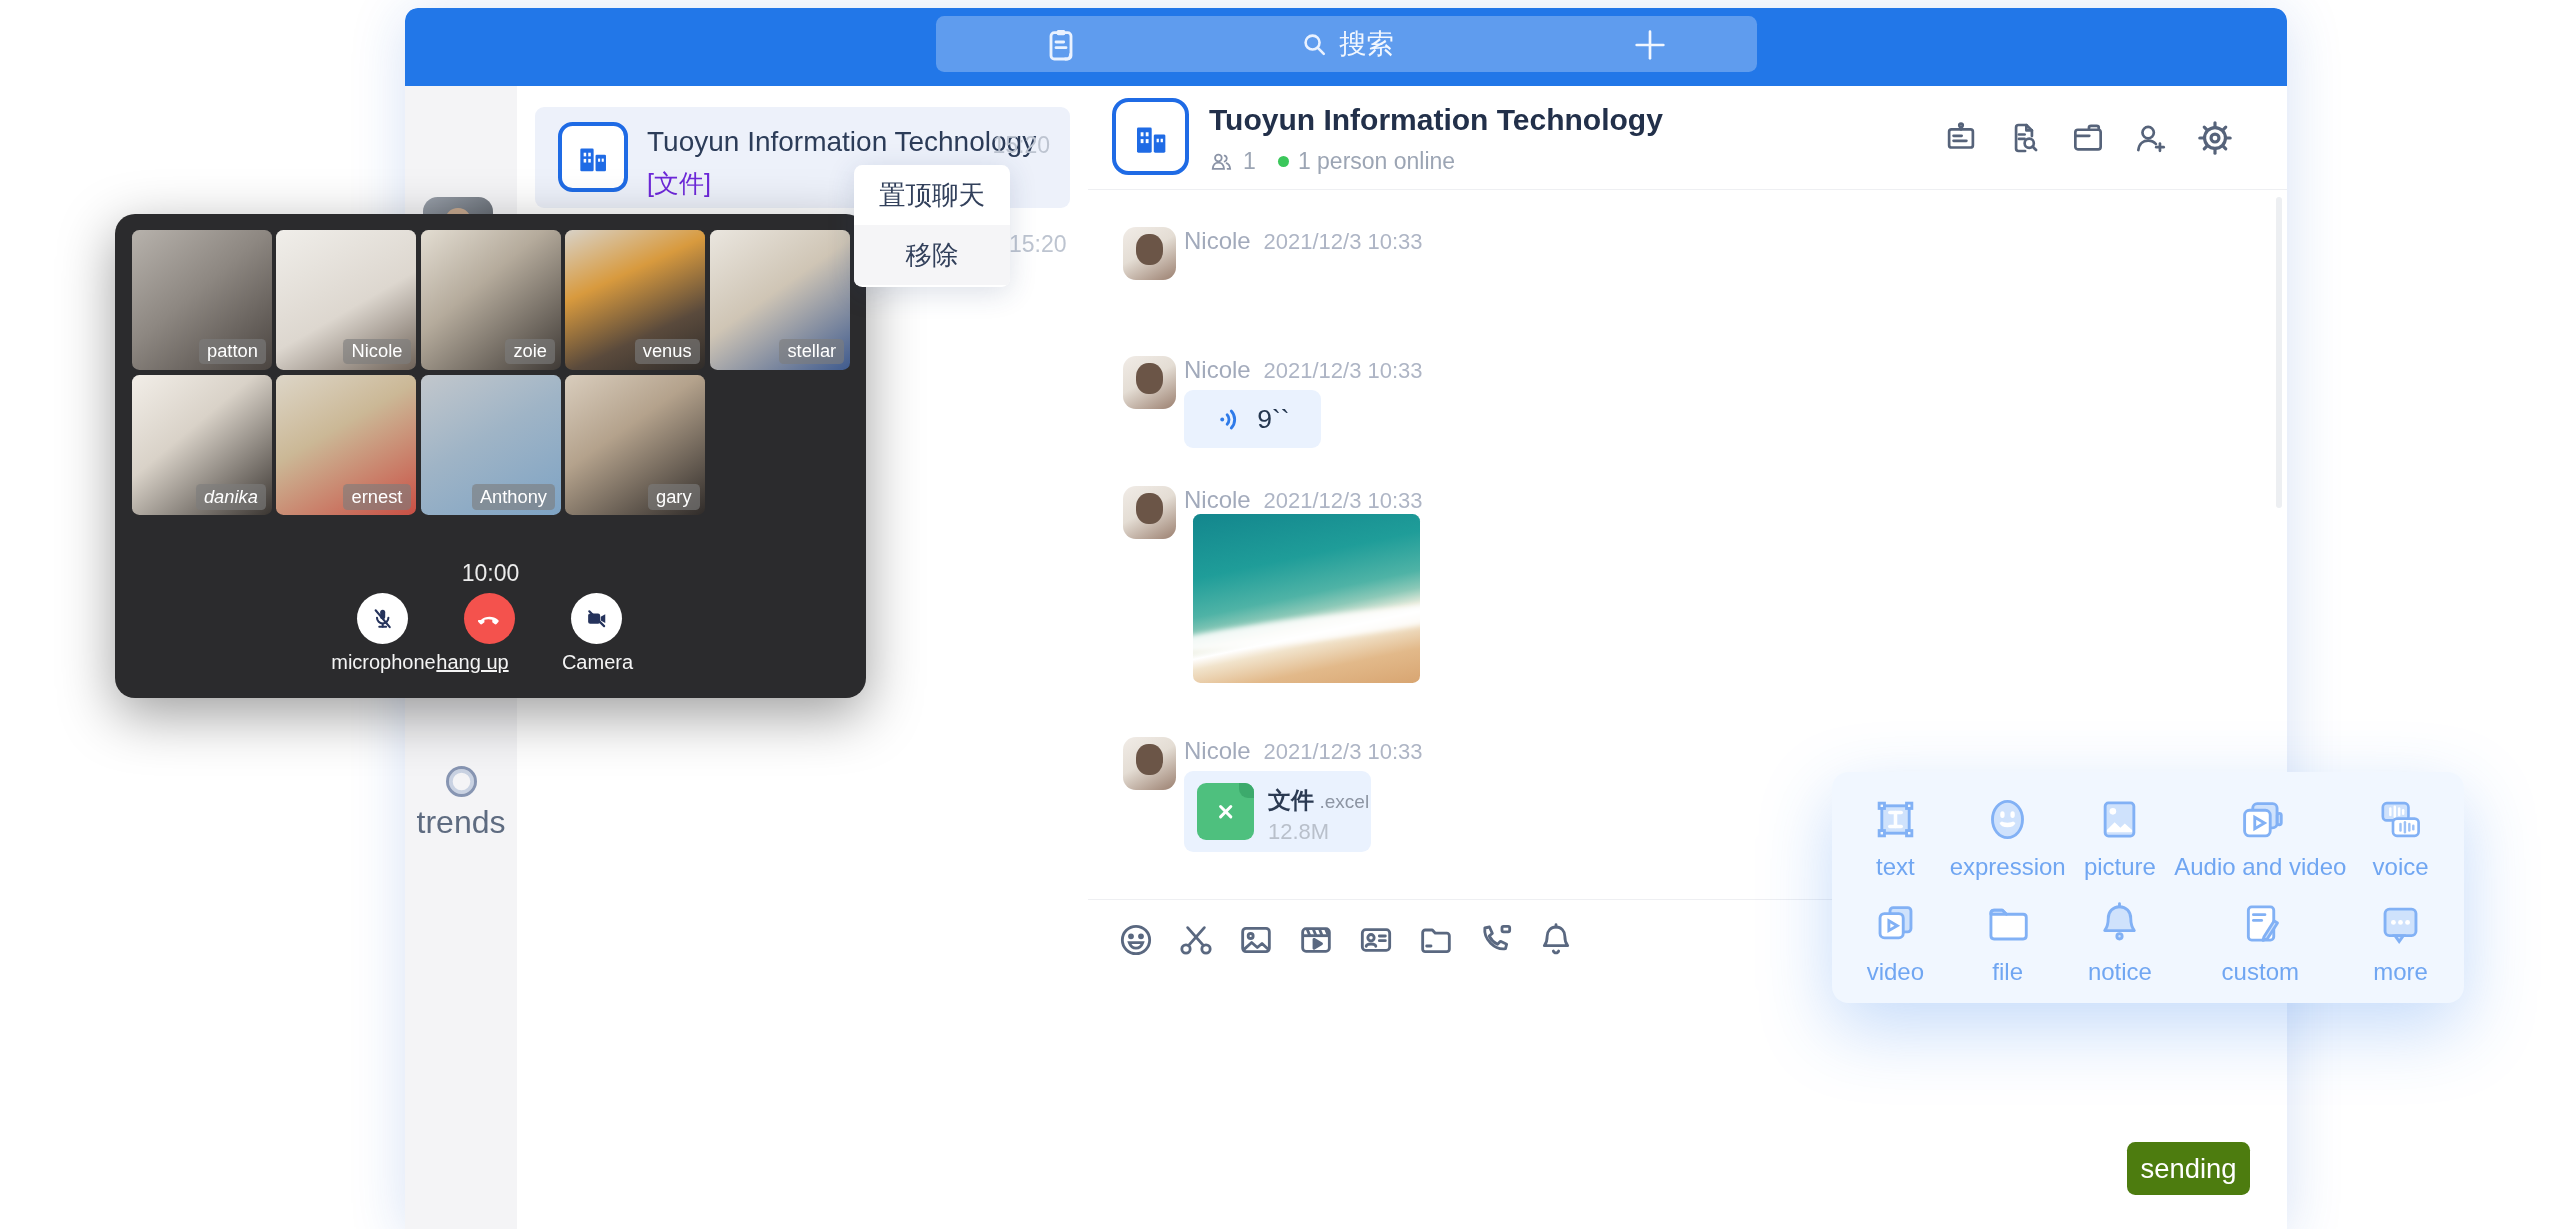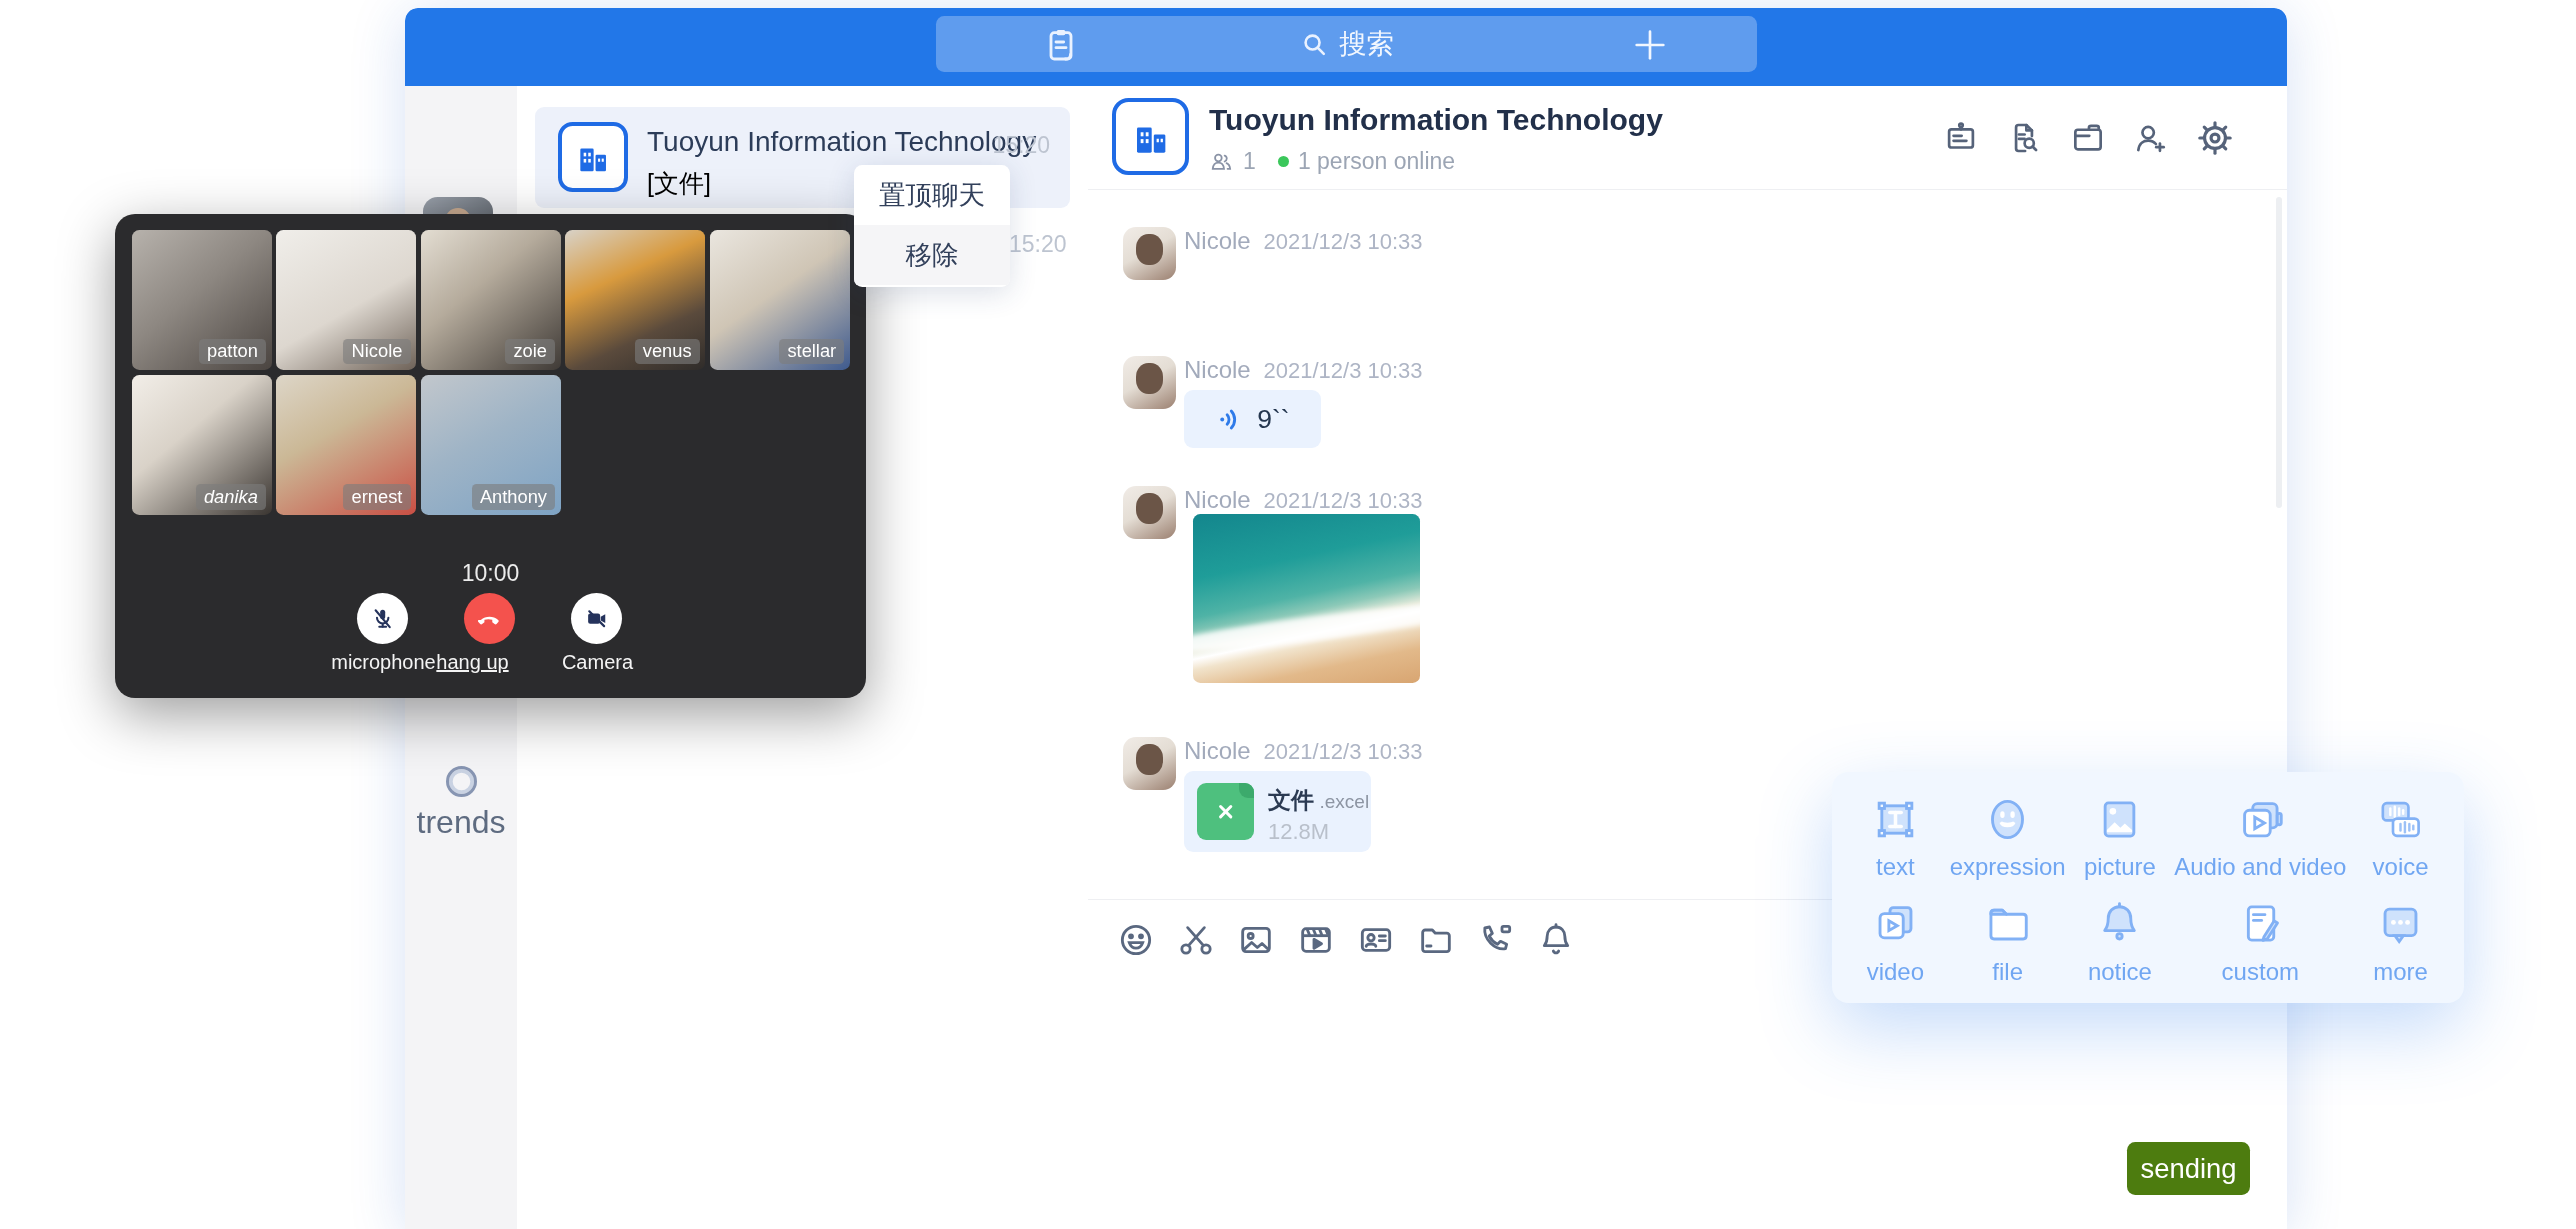--- a/index.html
+++ b/index.html
@@ -24,21 +24,21 @@
   .rail-pill{position:absolute;left:14.6px;top:198px;width:77px;height:24px;border-radius:12px;background:#EAEAEE;}
   .trends{position:absolute;left:0;top:680px;width:112px;text-align:center;}
   .trends-ico{display:inline-block;width:31px;height:31px;border-radius:50%;border:3.7px solid #8795B2;
               box-shadow:inset 0 0 0 3.7px #c9d2e2;box-sizing:border-box;}
   .trends-label{margin-top:3.7px;font-size:32px;color:#5E6B80;}
   
   .conv-item{position:absolute;left:130px;top:99px;width:535px;height:101px;border-radius:9.1px;background:#EDF1FA;}
   .conv-avatar{position:absolute;left:23px;top:14.6px;width:70px;height:70px;box-sizing:border-box;border:4.6px solid #1F6BE5;
                border-radius:14.6px;background:#fff;display:flex;align-items:center;justify-content:center;color:#1F6BE5;}
   .conv-title{position:absolute;left:112px;top:19px;font-size:28px;font-weight:500;color:#2C3C58;white-space:nowrap;}
-  .conv-preview{position:absolute;left:112px;top:60px;font-size:25px;color:#000000;}
+  .conv-preview{position:absolute;left:112px;top:60px;font-size:25px;color:#6d28d9;}
   .conv-time{position:absolute;right:20px;top:25px;font-size:23px;color:#BDC4D0;}
   .conv-time2{position:absolute;left:604px;top:223px;font-size:23px;color:#BDC4D0;}
   .vdivider{position:absolute;left:683px;top:78px;width:1.8px;bottom:0;background:#EAEAED;}
   
   .chat{position:absolute;left:683px;top:78px;right:0;bottom:0;background:#fff;}
   .chat-header{position:absolute;left:0;top:0;right:0;height:103px;border-bottom:1.8px solid #EEEFF2;background:#fff;}
   .chat-avatar{position:absolute;left:24px;top:12px;width:77px;height:77px;box-sizing:border-box;border:4.6px solid #1F6BE5;
                border-radius:16.5px;background:#fff;display:flex;align-items:center;justify-content:center;color:#1F6BE5;}
   .chat-title{position:absolute;left:121px;top:16.5px;font-size:30px;font-weight:600;color:#22304A;white-space:nowrap;}
   .chat-meta{position:absolute;left:121px;top:62px;display:flex;align-items:center;gap:9.1px;font-size:23px;color:#9CA5B4;}
@@ -400,20 +400,23 @@
         </div>
       <div class="tile t6">
           <span class="chip">danika</span>
         </div>
       <div class="tile t7">
           <span class="chip">ernest</span>
         </div>
       <div class="tile t9">
           <span class="chip">Anthony</span>
         </div>
+      <div class="tile t10">
+          <span class="chip">gary</span>
+        </div>
     </div>
     <div class="call-timer">10:00</div>
 
     <div class="ctl-circle ctl-white" style="left:242px;">
       <svg width="27.4" height="27.4" viewBox="0 0 24 24">
         <g fill="currentColor">
             <rect x="9.8" y="4.2" width="4.4" height="8.4" rx="2.2"></rect>
           </g>
         <g fill="none" stroke="currentColor" stroke-width="1.8" stroke-linecap="round">
           <path d="M7 11.2a5 5 0 0 0 10 0"></path>

